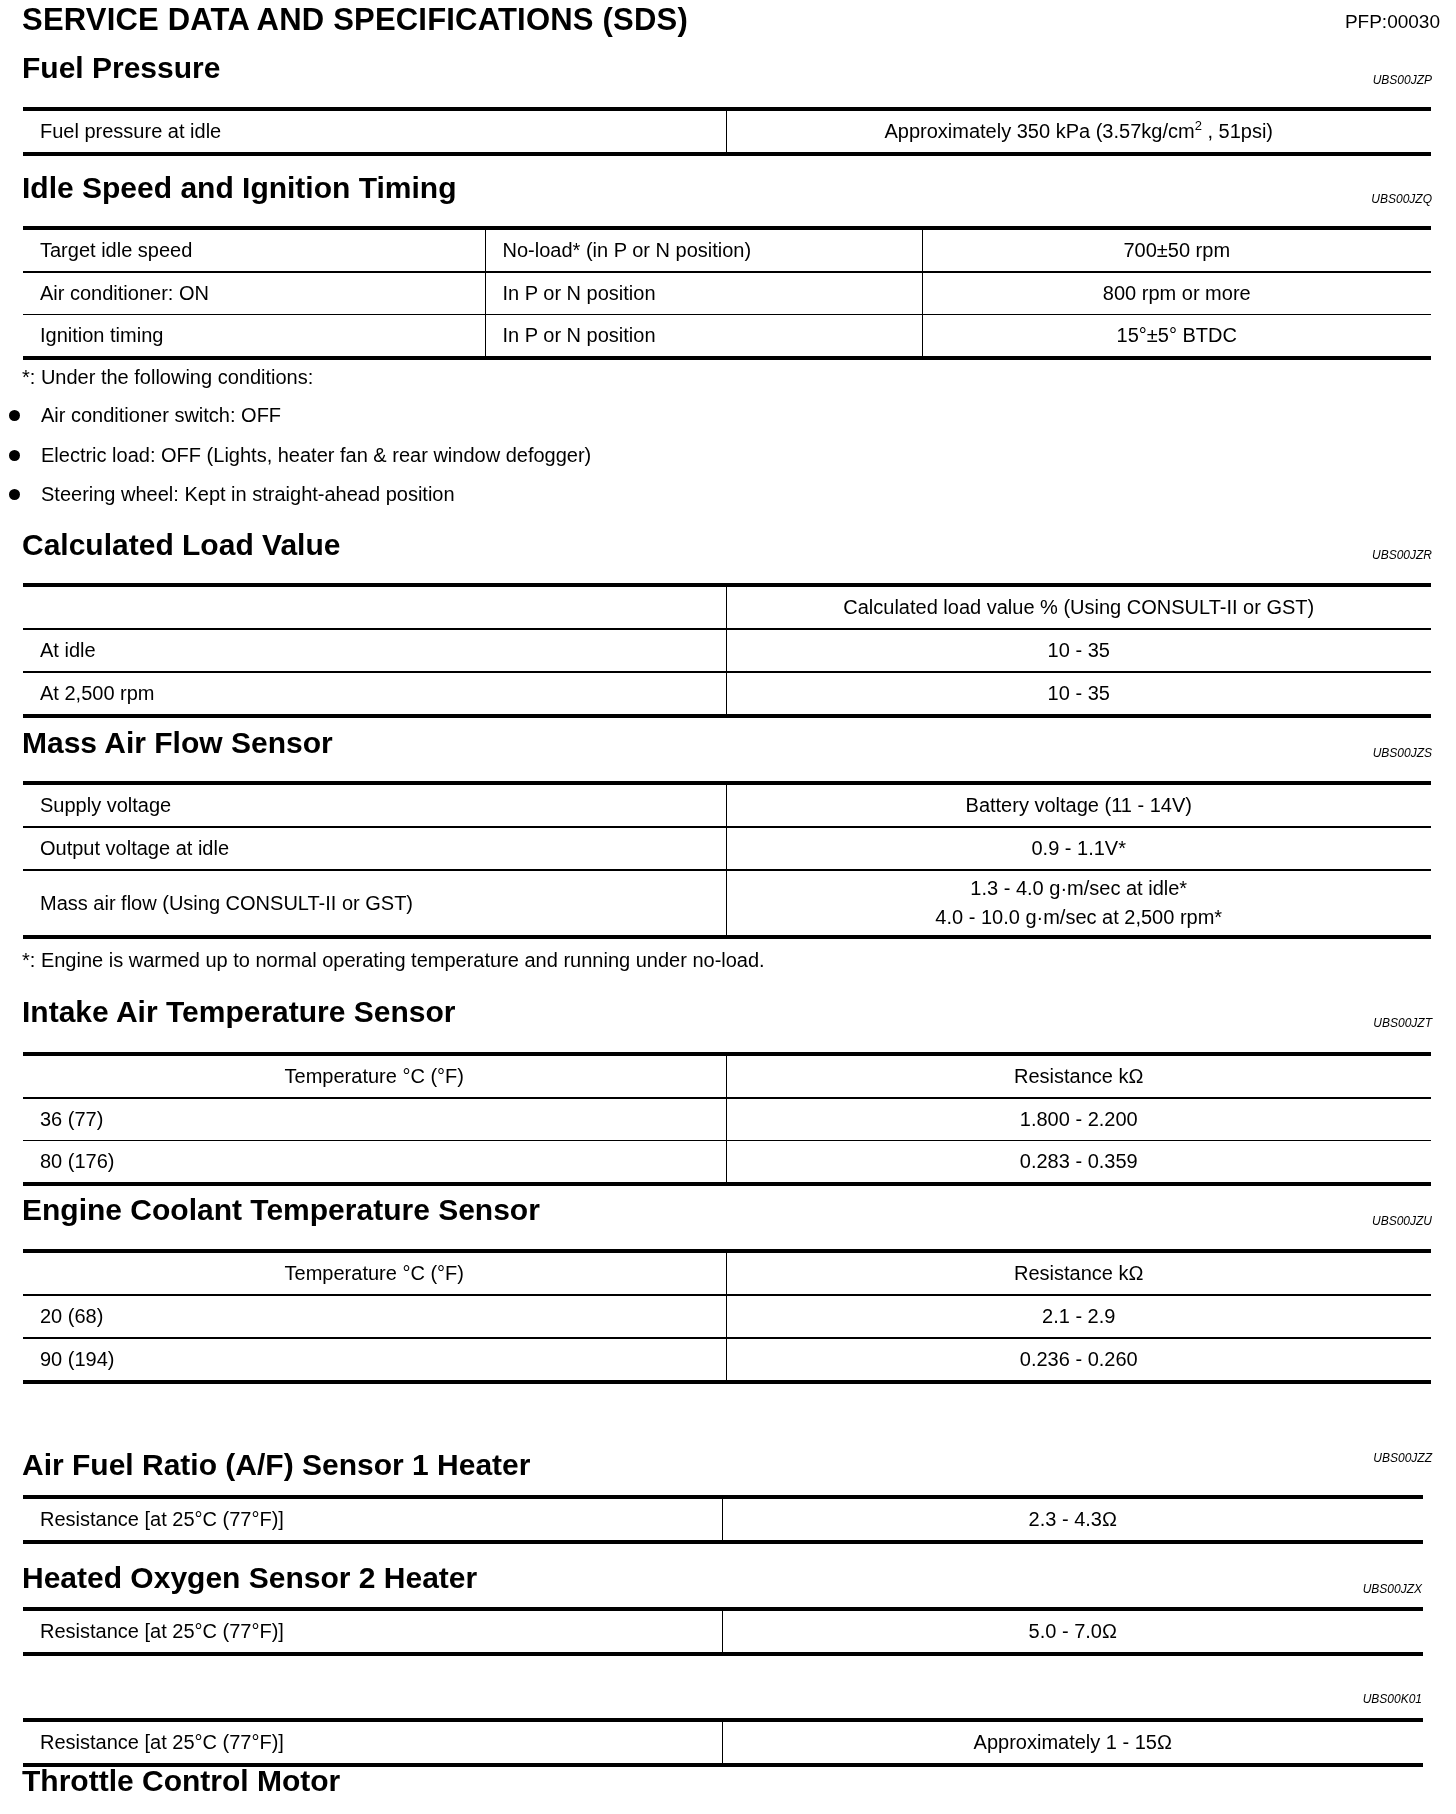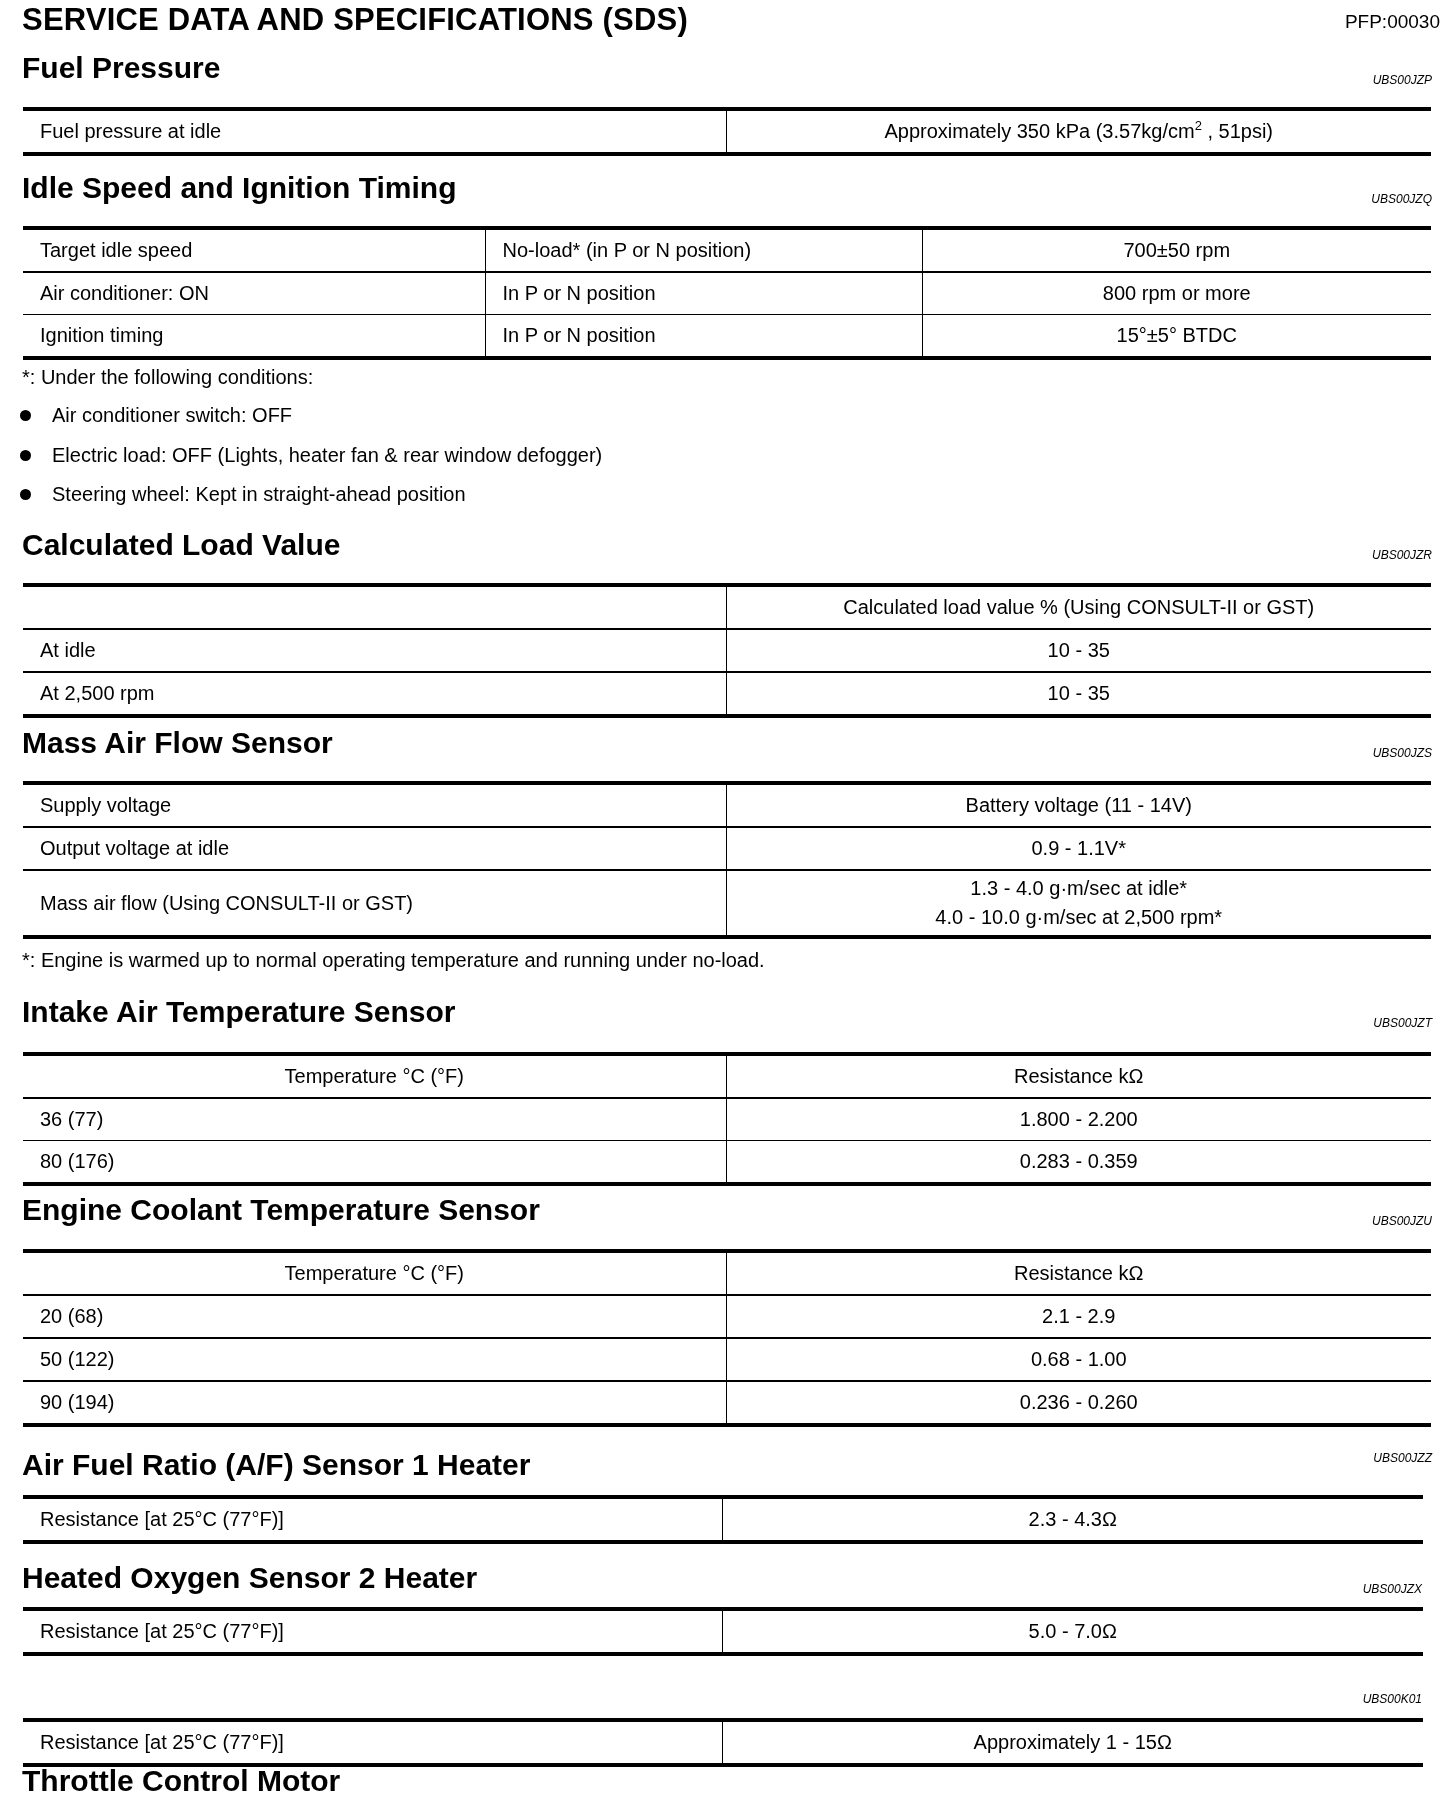--- a/index.html
+++ b/index.html
@@ -26,21 +26,21 @@
   }
   table.spec td {
     border-left: 1px solid #000; padding: 0 0 0 17px; height: 41px; vertical-align: middle;
     white-space: nowrap;
   }
   table.spec td:first-child { border-left: none; }
   table.spec tr + tr td { border-top: 2px solid #000; }
   table.spec td.c { text-align: center; padding-left: 0; }
   table.spec tr.thin td { border-top-width: 1px; }
   .note { left: 22px; font-size: 20px; line-height: 24px; white-space: nowrap; }
-  .bullet-item { left: 17px; font-size: 20px; line-height: 24px; white-space: nowrap; display: flex; align-items: center; }
+  .bullet-item { left: 6px; font-size: 20px; line-height: 24px; white-space: nowrap; display: flex; align-items: center; }
   .bullet-dot { display: inline-block; width: 11px; height: 11px; border-radius: 50%; background: #000; margin: 0 21px 0 3px; }
   sup { font-size: 13px; line-height: 0; }
   .two-line { line-height: 29px; padding-top: 4px; padding-bottom: 4px; }
 </style>
 </head>
 <body>
 
 <div class="abs page-title">SERVICE DATA AND SPECIFICATIONS (SDS)</div>
 <div class="abs pfp">PFP:00030</div>
 
@@ -182,24 +182,20 @@
   <tbody>
       <tr>
     <td class="c">Temperature °C (°F)</td>
     <td class="c">Resistance kΩ</td>
   </tr>
   <tr>
     <td>20 (68)</td>
     <td class="c">2.1 - 2.9</td>
   </tr>
   <tr>
-    <td>50 (122)</td>
-    <td class="c">0.68 - 1.00</td>
-  </tr>
-  <tr>
     <td>90 (194)</td>
     <td class="c">0.236 - 0.260</td>
   </tr>
 </tbody>
   </table>
 
 <div class="abs sec-title" style="top:1448px">Air Fuel Ratio (A/F) Sensor 1 Heater</div>
 <div class="abs code" style="right:24px; top:1451px">UBS00JZZ</div>
 <table class="spec" style="left:23px; top:1495px; width:1400px">
   <colgroup>

